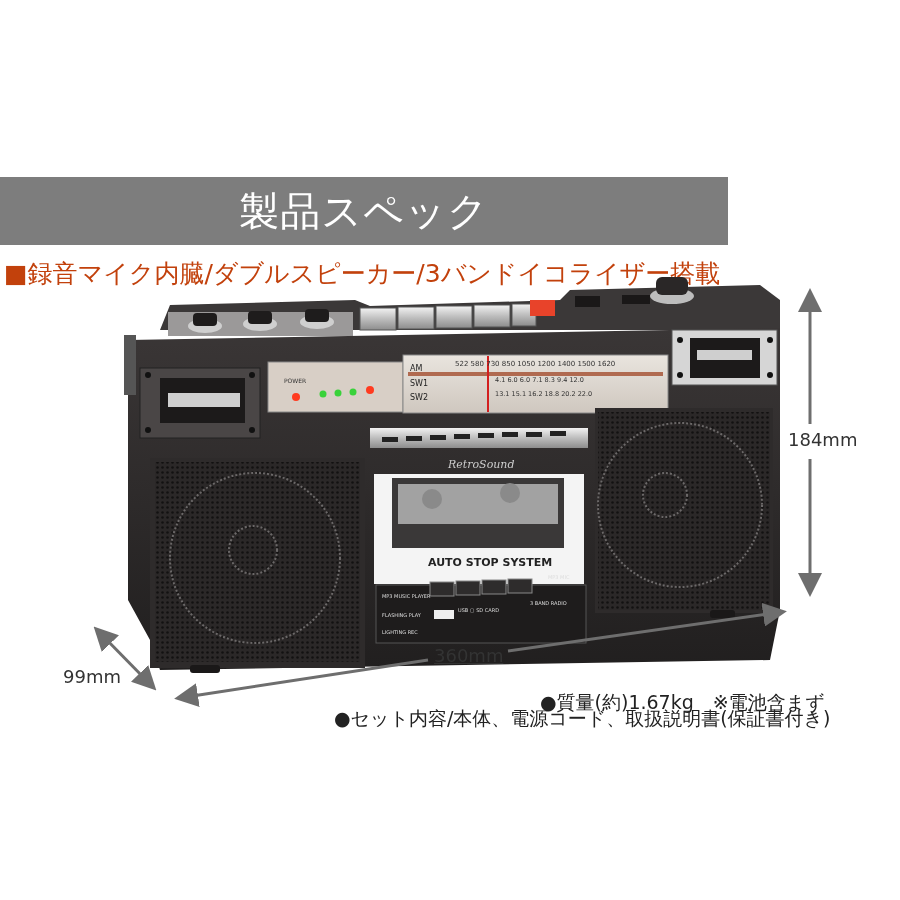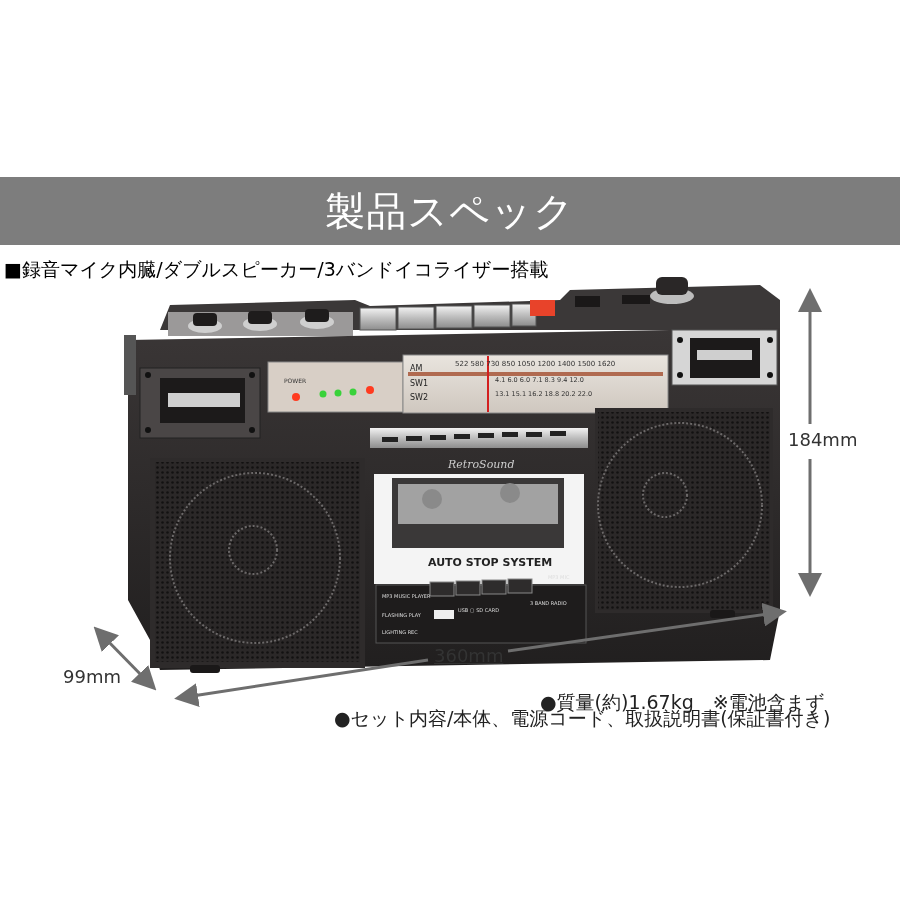--- a/index.html
+++ b/index.html
@@ -1,26 +1,26 @@
 <!DOCTYPE html>
 <html><head>
 <meta charset="utf-8">
 <style>
   * { box-sizing: border-box; margin: 0; padding: 0; }
   html, body { width: 900px; height: 900px; background: #ffffff; overflow: hidden; }
   body { position: relative; font-family: "DejaVu Sans", sans-serif; color: #222; }
 
   .banner {
-    position: absolute; left: 0; top: 177px; width: 900px; height: 68px;
+    position: absolute; left: 0; top: 177px; width: 728px; height: 68px;
     background: #7d7d7d; display: flex; align-items: center; justify-content: center;
   }
   .banner-title { color: #fff; font-size: 40px; letter-spacing: 1px; font-weight: normal; }
 
   .feature {
-    position: absolute; left: 4px; top: 257px; font-size: 19px; color: #000000; white-space: nowrap;
+    position: absolute; left: 4px; top: 257px; font-size: 25px; color: #c2410c; white-space: nowrap;
   }
 
   .spec-line { position: absolute; font-size: 19px; color: #222; white-space: nowrap; }
   .spec-weight { left: 540px; top: 672px; margin-top: 18px; }
   .spec-contents { left: 334px; top: 706px; }
 
   .dim { position: absolute; font-size: 18px; color: #333; white-space: nowrap; font-family: "DejaVu Sans", sans-serif; }
   .dim-h { left: 788px; top: 429px; }
   .dim-w { left: 434px; top: 645px; text-decoration: underline; }
   .dim-d { left: 63px; top: 666px; }

